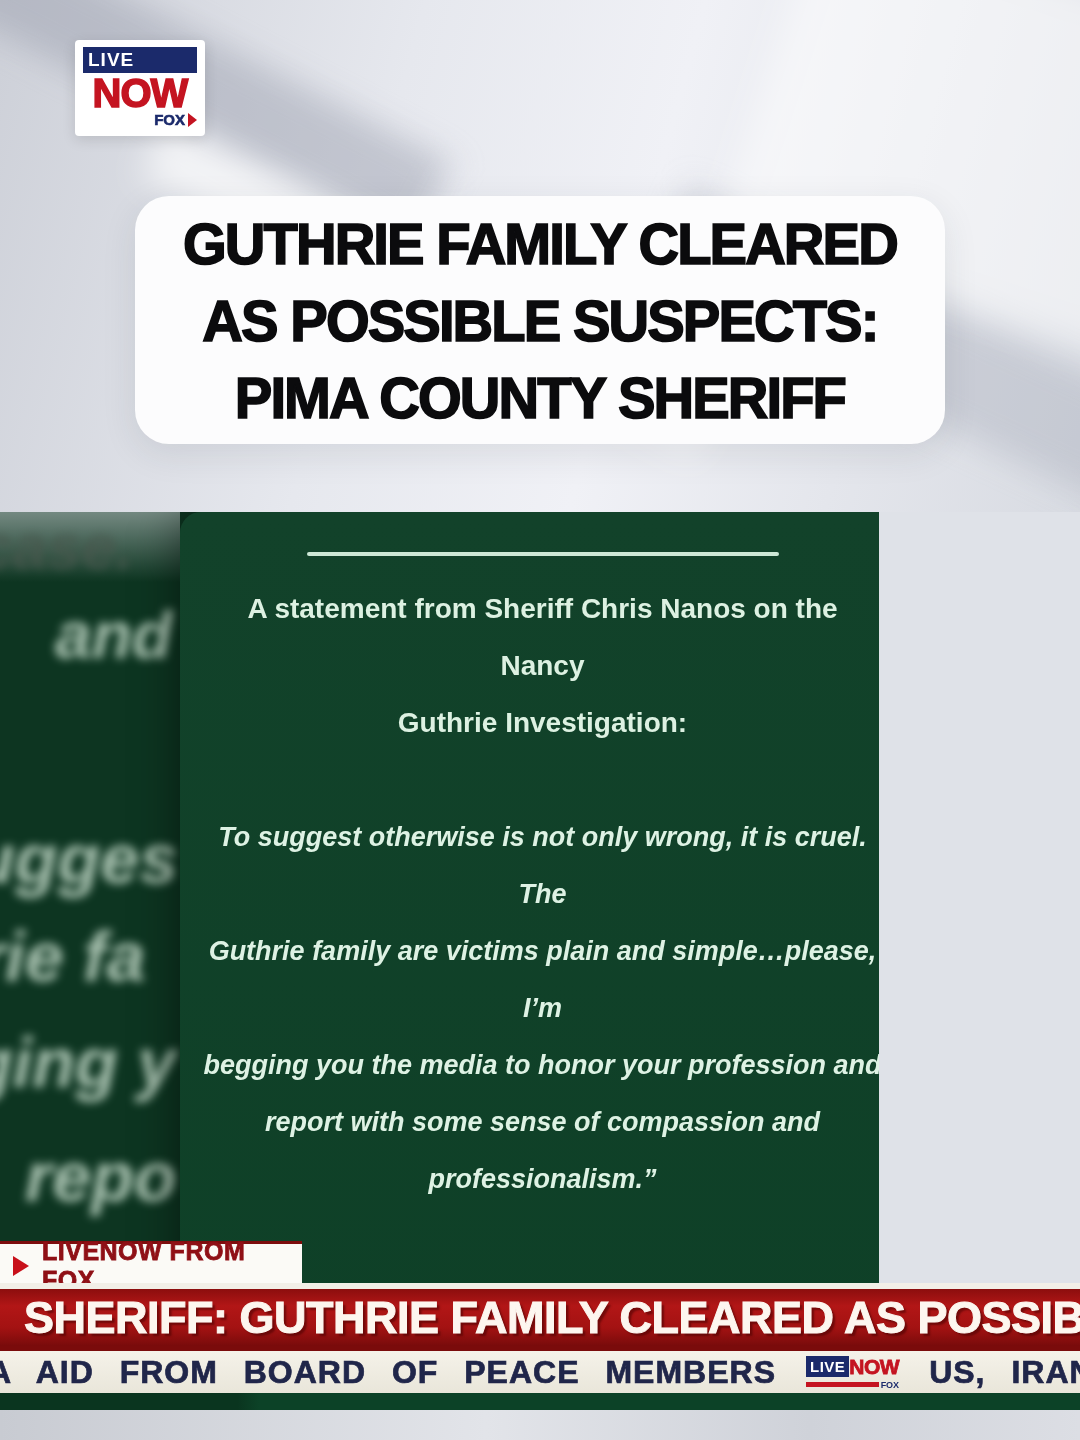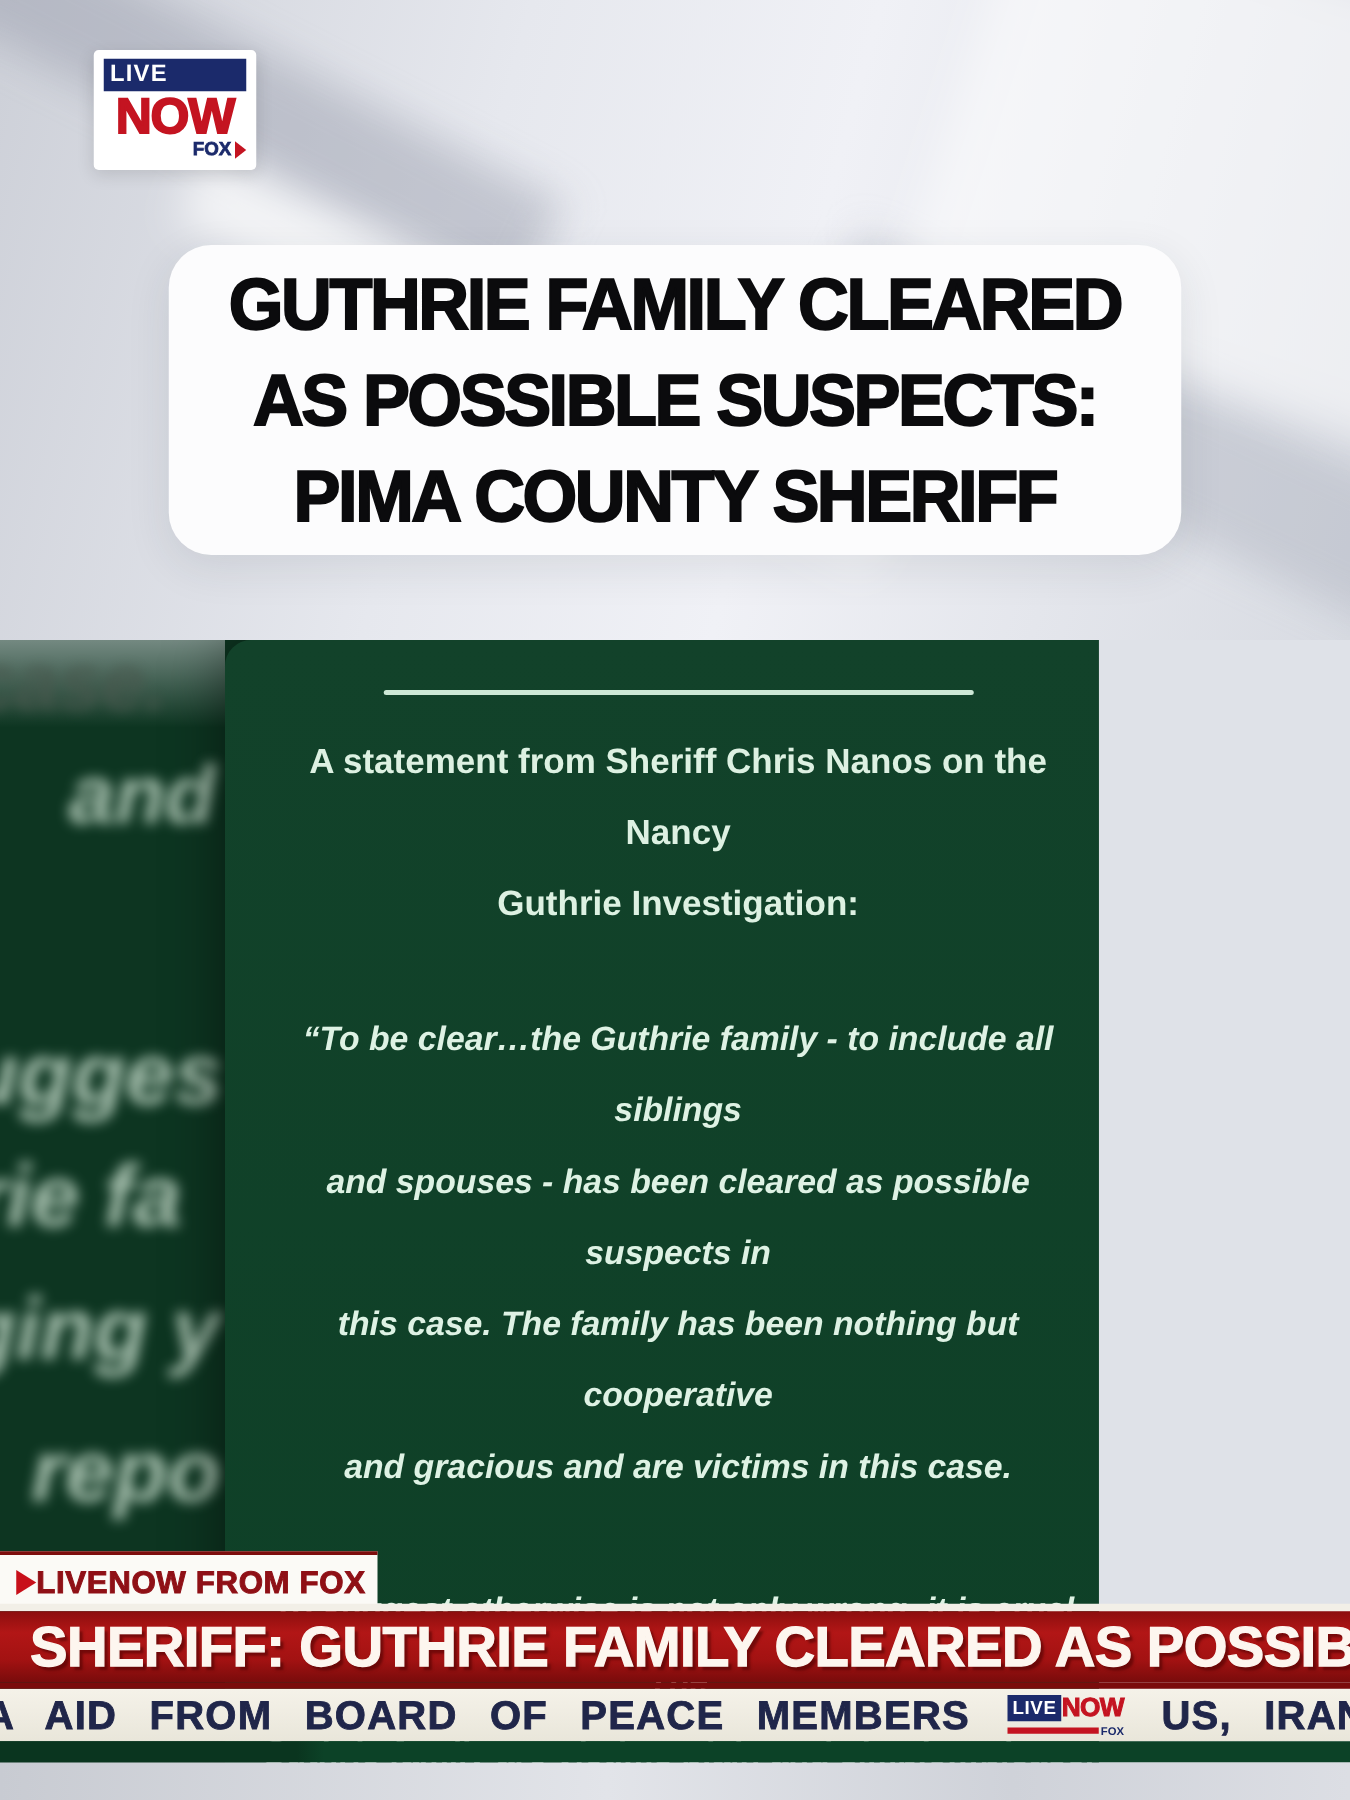--- a/index.html
+++ b/index.html
@@ -69,21 +69,21 @@
   }
   .stmt-p{
     margin:52px auto 0;width:680px;white-space:pre-line;color:#def2e4;
     font-weight:700;font-style:italic;font-size:27px;line-height:57px;
   }
   .stmt-p.p2{margin-top:58px;}
 
   
   .bug{
     position:absolute;left:0;top:1241px;width:302px;height:47px;background:#fbfaf6;
-    display:flex;align-items:center;gap:0;padding-left:13px;box-sizing:border-box;
+    display:flex;align-items:center;gap:13px;padding-left:13px;box-sizing:border-box;
     border-top:3px solid #7d0d0d;
   }
   .bug-tri{width:0;height:0;border-left:16px solid #c8101a;border-top:10px solid transparent;border-bottom:10px solid transparent;}
   .bug-label{color:#8f1016;font-weight:700;font-size:25px;letter-spacing:.5px;-webkit-text-stroke:.8px #8f1016;}
 
   
   .chyron-topline{position:absolute;left:0;top:1283px;width:1080px;height:6px;background:#f2efe7;}
   .chyron{
     position:absolute;left:0;top:1289px;width:1080px;height:57px;
     background:linear-gradient(180deg,#8c0e0e 0%,#b21616 30%,#a31212 68%,#780b0b 100%);
@@ -164,24 +164,20 @@
   <div class="frag" style="left:925px;top:522px;font-size:70px;">your</div>
   <div class="frag" style="left:903px;top:634px;font-size:70px;">ompa</div>
   <div class="frag" style="left:958px;top:726px;font-size:70px;">”</div>
 
   <div class="live-edge">LI</div>
 
   <div class="card">
     <div class="rule"></div>
     <div class="stmt-header">A statement from Sheriff Chris Nanos on the Nancy
 Guthrie Investigation:</div>
-    <div class="stmt-p p1">“To be clear…the Guthrie family - to include all siblings
-and spouses - has been cleared as possible suspects in
-this case. The family has been nothing but cooperative
-and gracious and are victims in this case.</div>
     <div class="stmt-p p2">To suggest otherwise is not only wrong, it is cruel. The
 Guthrie family are victims plain and simple…please, I’m
 begging you the media to honor your profession and
 report with some sense of compassion and
 professionalism.”</div>
 
   </div>
 </div>
 
 <div class="bug">

